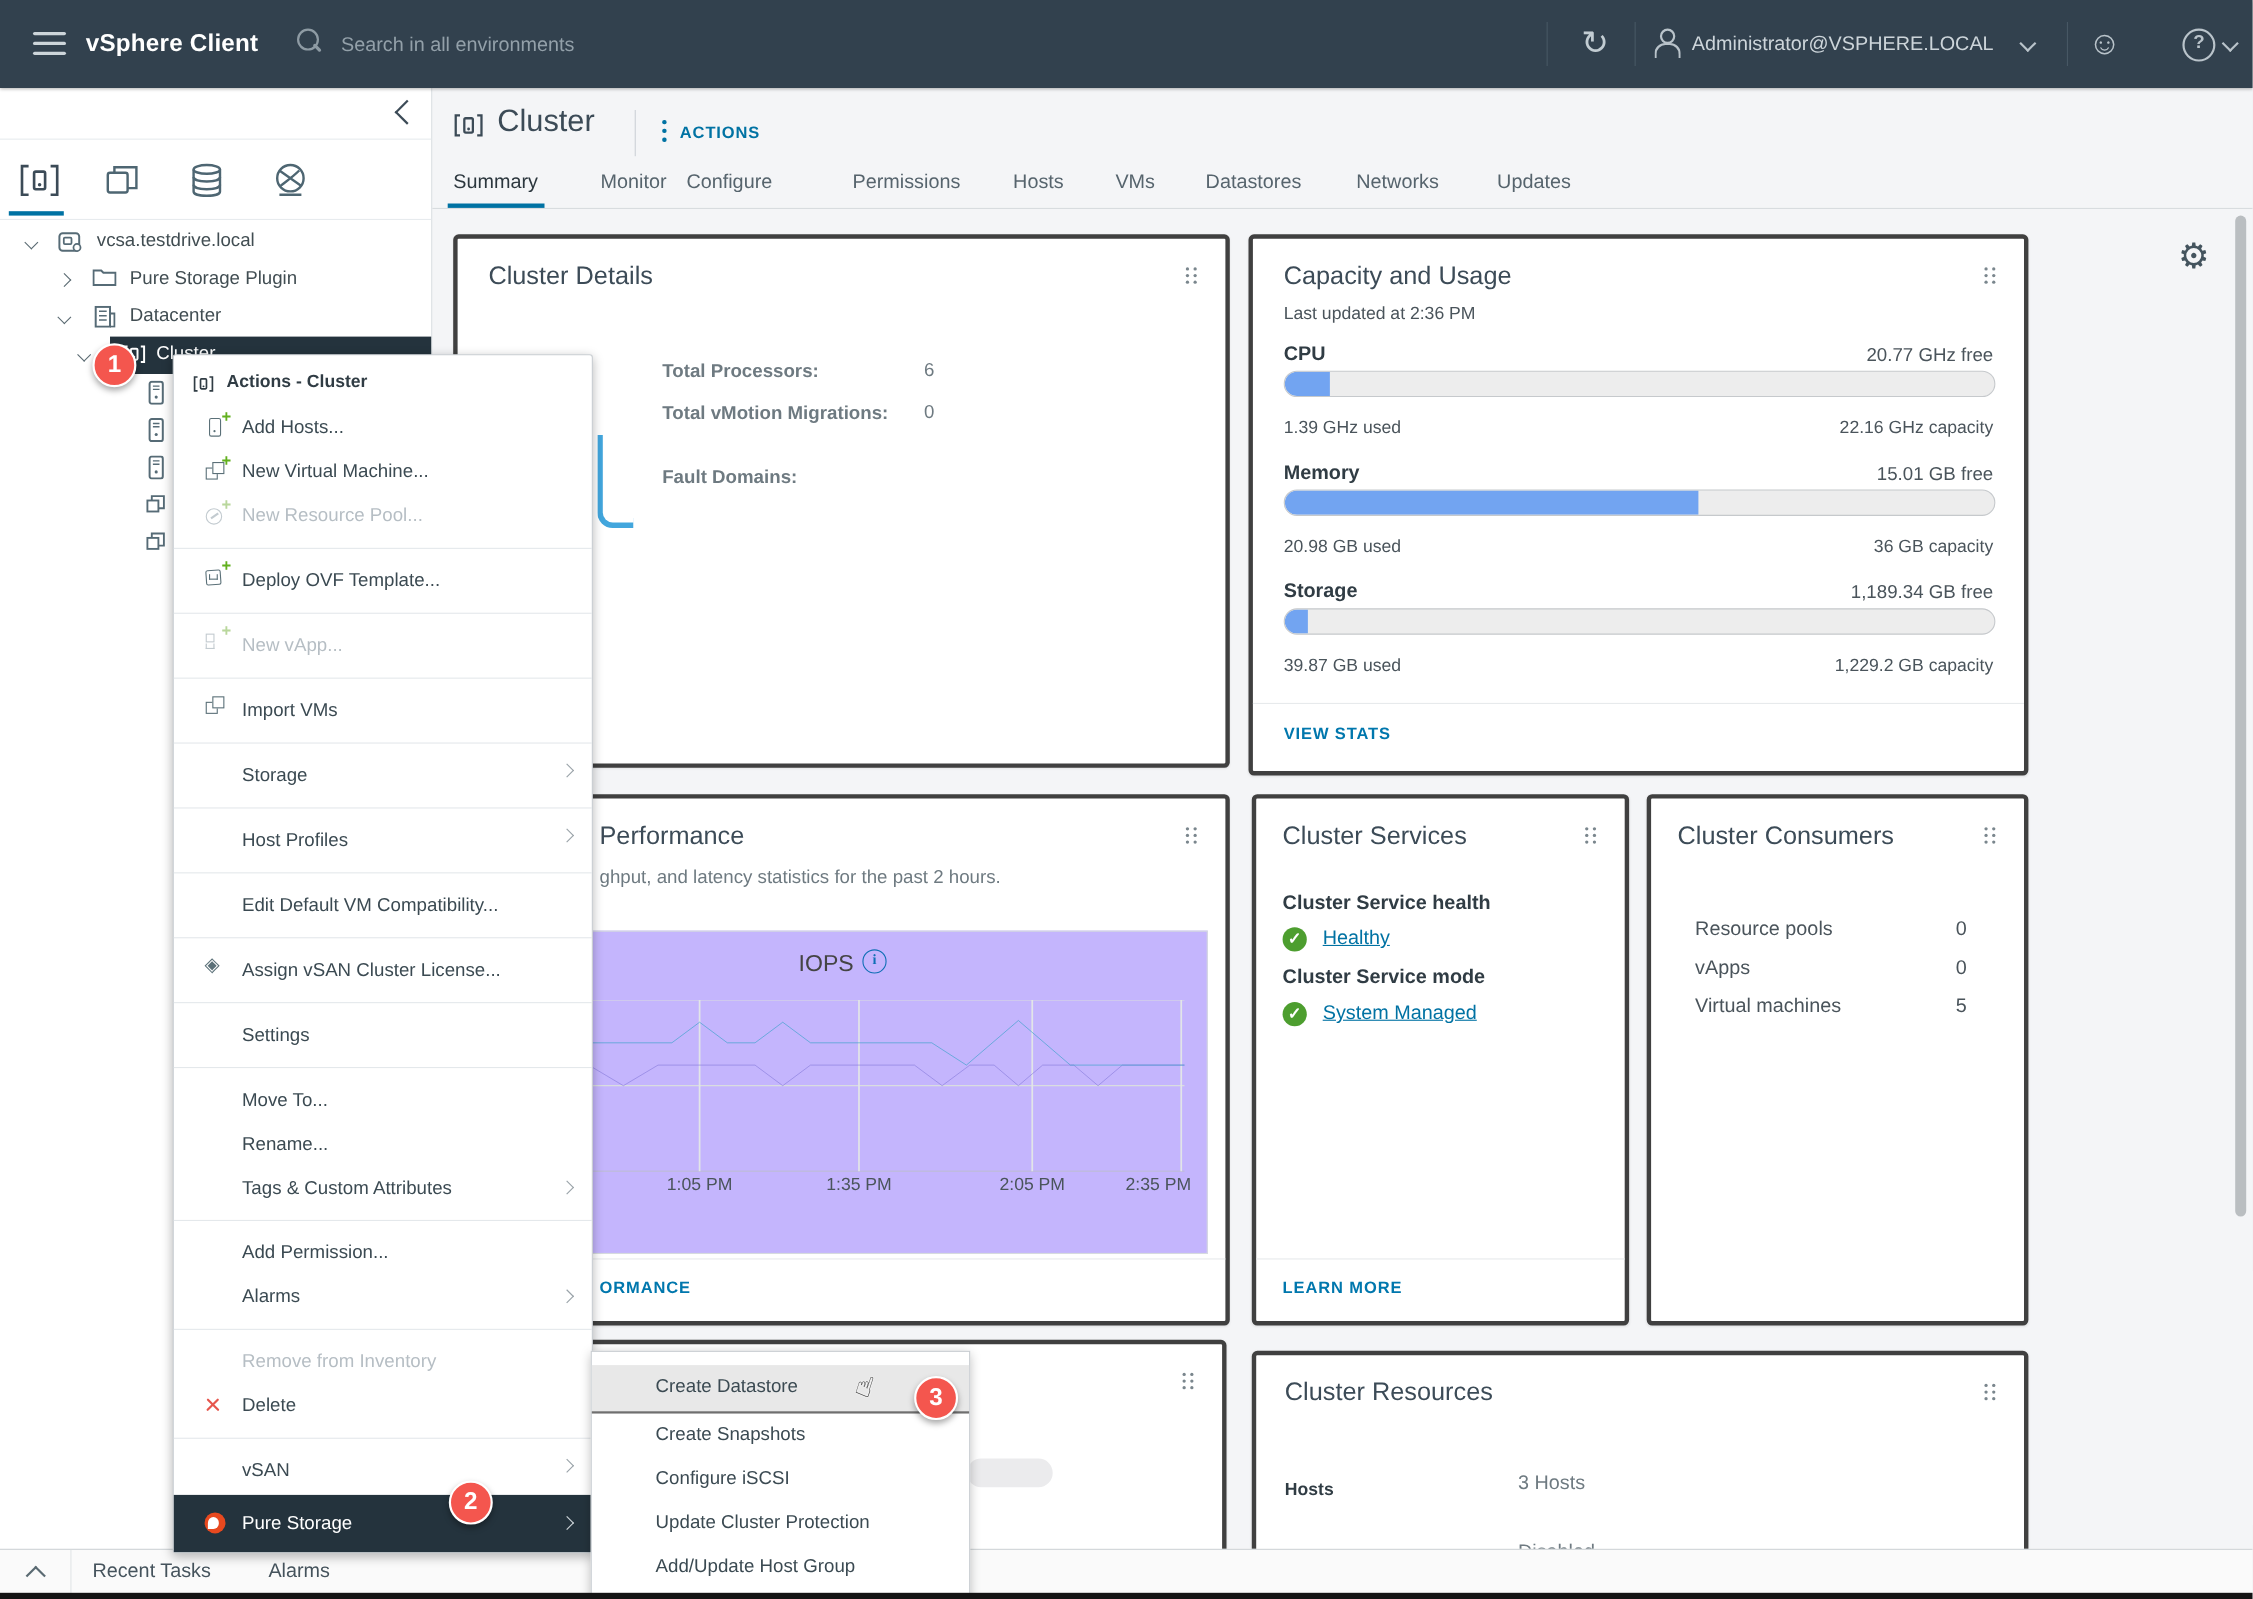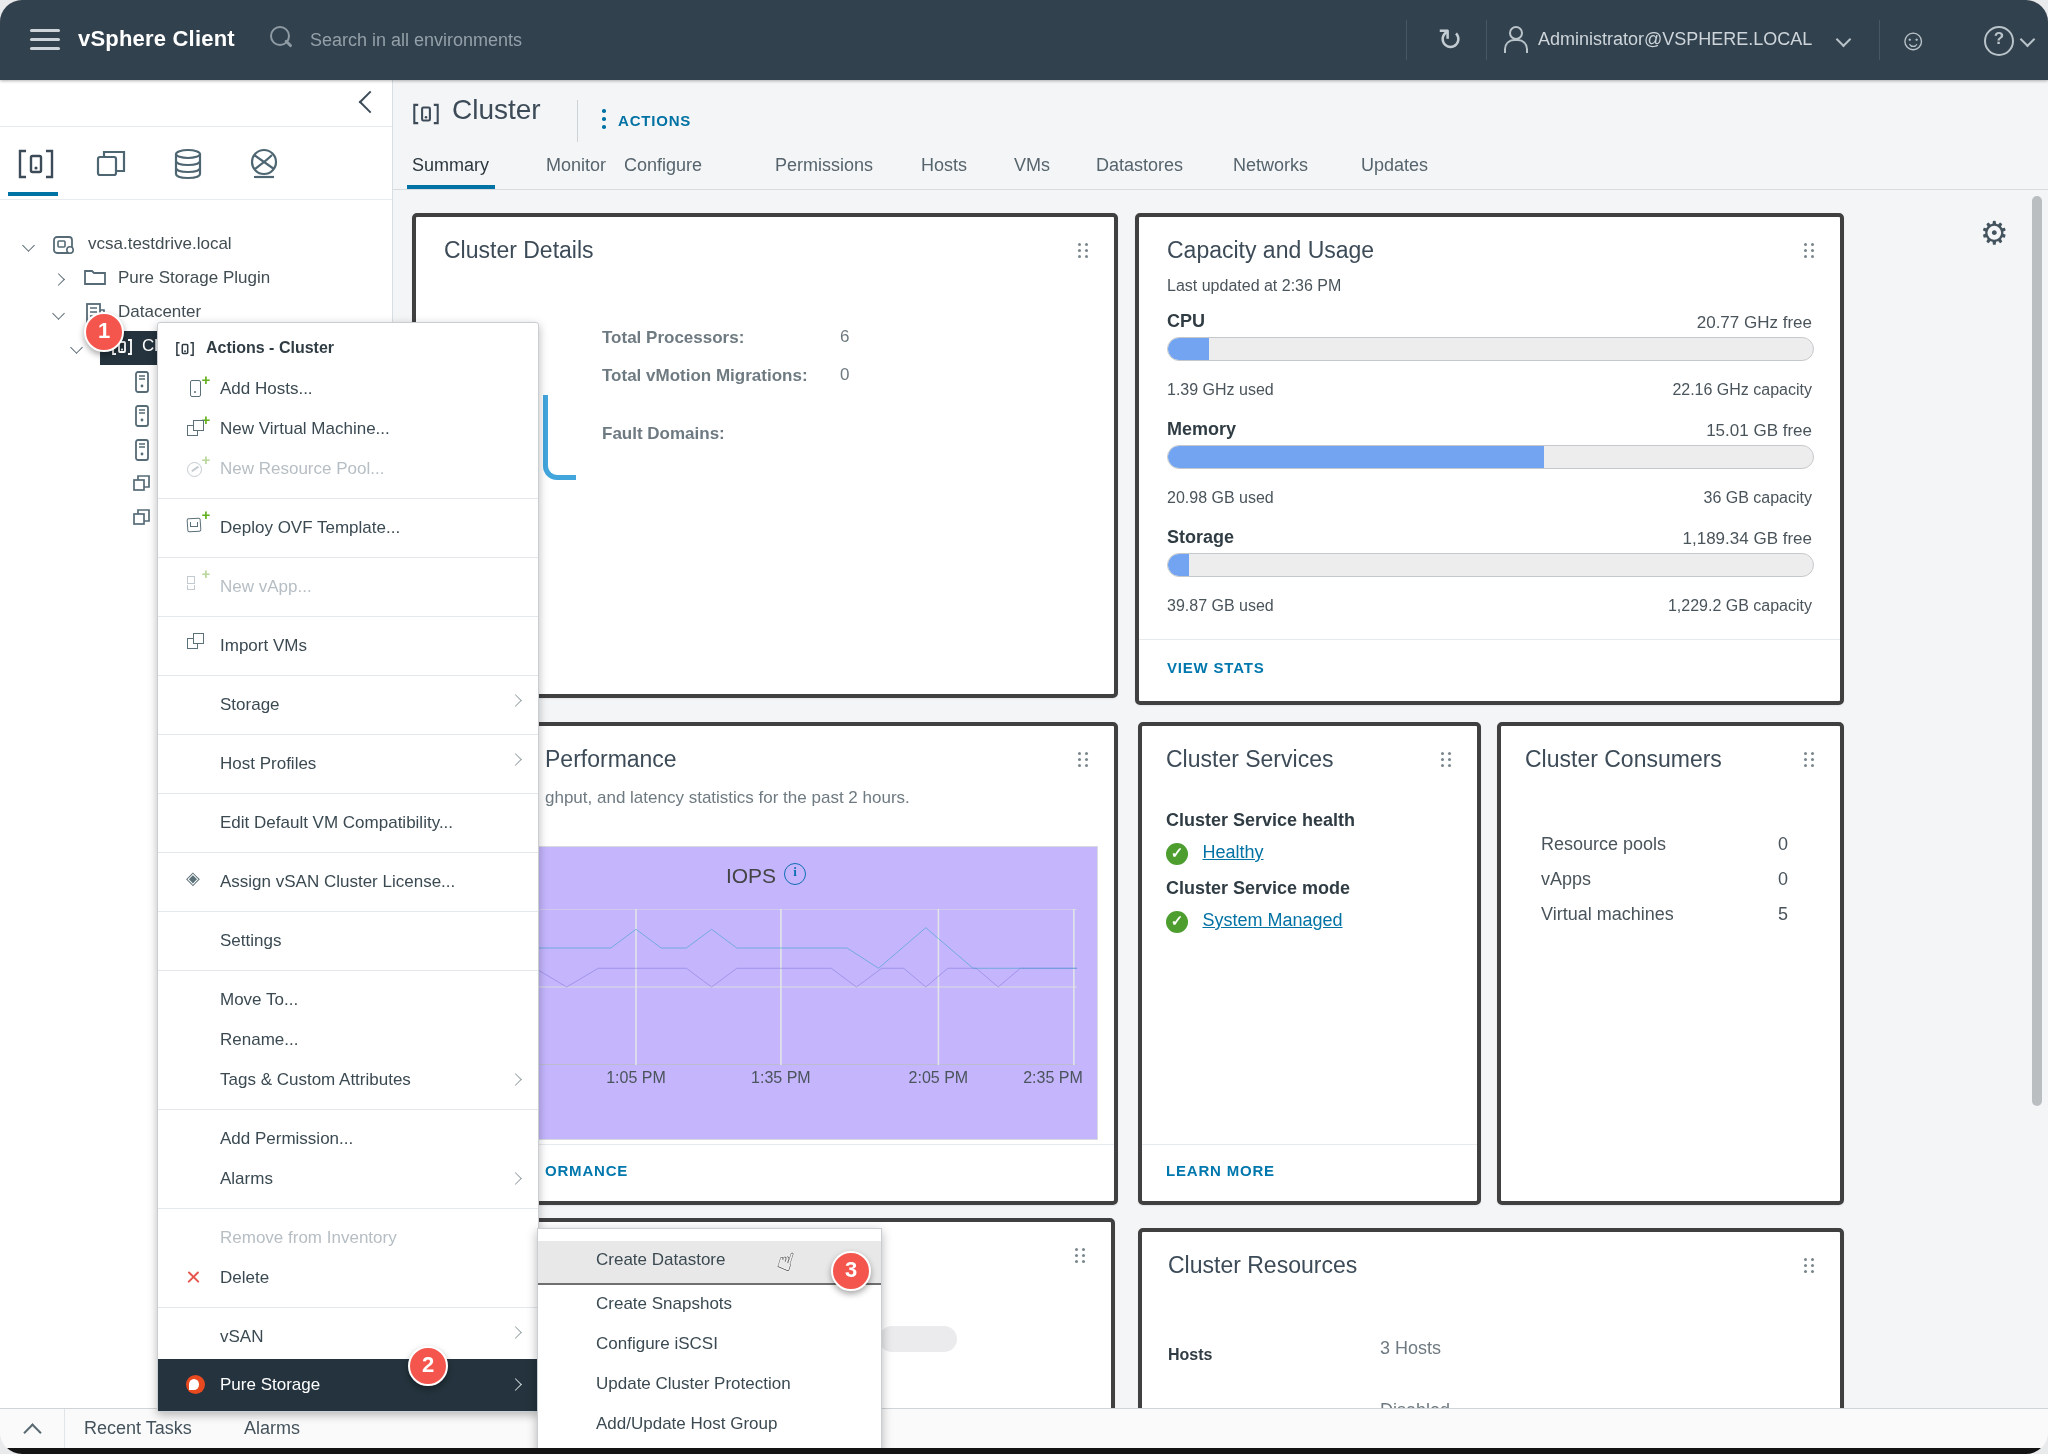--- a/index.html
+++ b/index.html
@@ -1,17 +1,17 @@
 <!DOCTYPE html>
 <html><head>
 <meta charset="utf-8">
 <style>
   html,body{margin:0;padding:0;background:#e9eaec;}
   .screen{position:relative;width:2048px;height:1454px;overflow:hidden;
-    font-family:"Liberation Sans",sans-serif;background:#f4f5f7;color:#4a545b;border-radius:22px;}
+    font-family:"Liberation Sans",sans-serif;background:#f4f5f7;color:#4a545b;}
   .abs{position:absolute;}
 
   
   .hdr{position:absolute;left:0;top:0;width:2048px;height:80px;background:#32414e;
     box-shadow:0 1px 3px rgba(0,0,0,.3);z-index:20;}
   .hdr .burger{position:absolute;left:30px;top:29px;width:30px;height:22px;cursor:pointer;}
   .hdr .burger i{position:absolute;left:0;width:30px;height:2.5px;background:#cdd5da;border-radius:2px;}
   .hdr .burger i:nth-child(1){top:0}.hdr .burger i:nth-child(2){top:9px}.hdr .burger i:nth-child(3){top:18px}
   .hdr .apptitle{position:absolute;left:78px;top:26px;font-size:22px;font-weight:700;color:#ffffff;letter-spacing:.2px;}
   .searchwrap{position:absolute;left:268px;top:20px;width:620px;height:40px;}
@@ -31,21 +31,21 @@
   .smiley{position:absolute;left:1898px;top:22px;font-size:30px;color:#b9c3ca;line-height:36px;}
   .help-ic{position:absolute;left:1984px;top:26px;width:26px;height:26px;border:2px solid #b9c3ca;border-radius:50%;}
   .help-ic::after{content:'?';position:absolute;left:0;top:1px;width:26px;text-align:center;font-size:17px;font-weight:700;color:#b9c3ca;}
 
   
   .sidebar{position:absolute;left:0;top:80px;width:392px;height:1328px;background:#fff;border-right:1px solid #d9dee2;z-index:5;}
   .collapse{position:absolute;right:14px;top:14px;width:14px;height:14px;border-left:2.5px solid #3c4b57;border-bottom:2.5px solid #3c4b57;transform:rotate(45deg);}
   .sb-div{position:absolute;left:0;width:392px;height:1px;background:#e7ebee;}
   .sb-tabs .tabic{position:absolute;top:66px;width:40px;height:36px;color:#4e6672;}
   .sb-underline{position:absolute;left:8px;top:112px;width:50px;height:4px;background:#0072a3;}
-  .tree-row{position:absolute;left:0;width:392px;height:34px;font-size:17px;color:#414d52;margin-top:25px;}
+  .tree-row{position:absolute;left:0;width:392px;height:34px;font-size:17px;color:#414d52;}
   .tree-row .tchev{position:absolute;top:12px;width:8px;height:8px;border-right:1.8px solid #5a6a72;border-bottom:1.8px solid #5a6a72;}
   .tchev.down{transform:rotate(45deg);}
   .tchev.right{transform:rotate(-45deg);}
   .tree-row .lbl{position:absolute;top:5px;white-space:nowrap;}
   .tree-sel{position:absolute;left:100px;top:0;width:292px;height:34px;background:#24333d;}
   .tree-sel-lbl{color:#fff;position:absolute;top:5px;}
   .treesvg{position:absolute;top:6px;}
 
   
   .badge{position:absolute;width:36px;height:36px;border-radius:50%;background:#f4564e;border:2px solid #fff;

